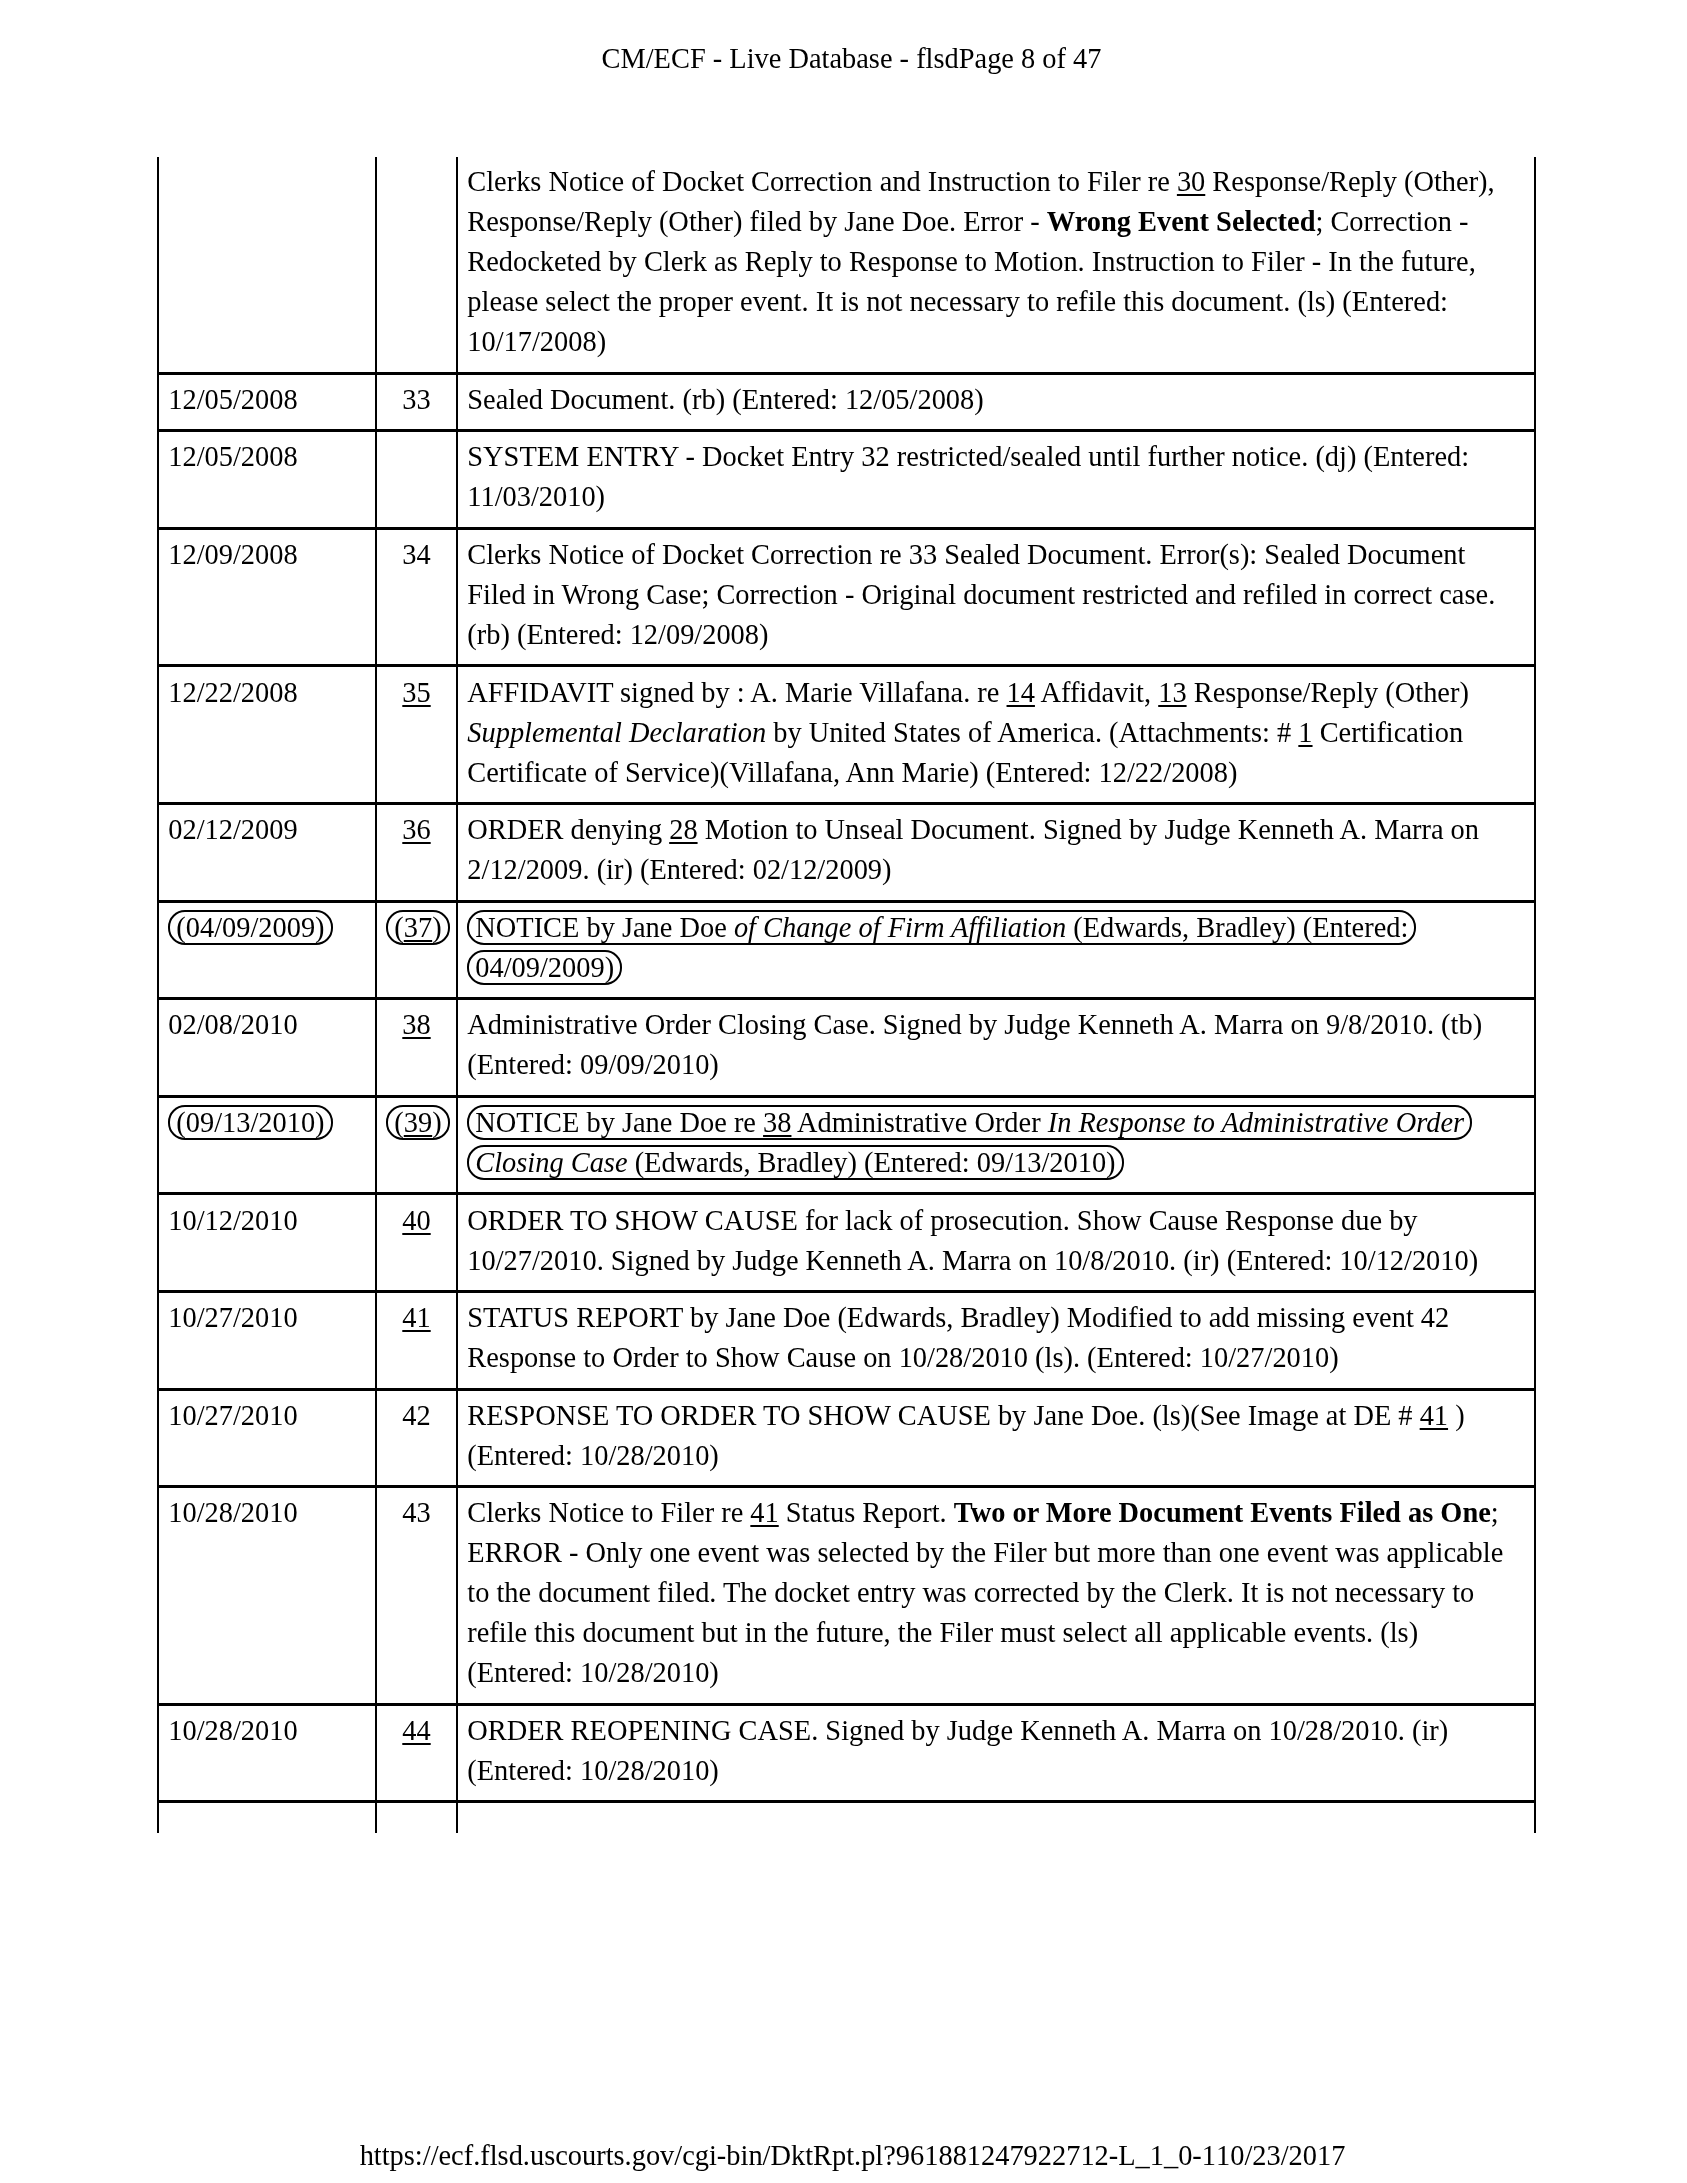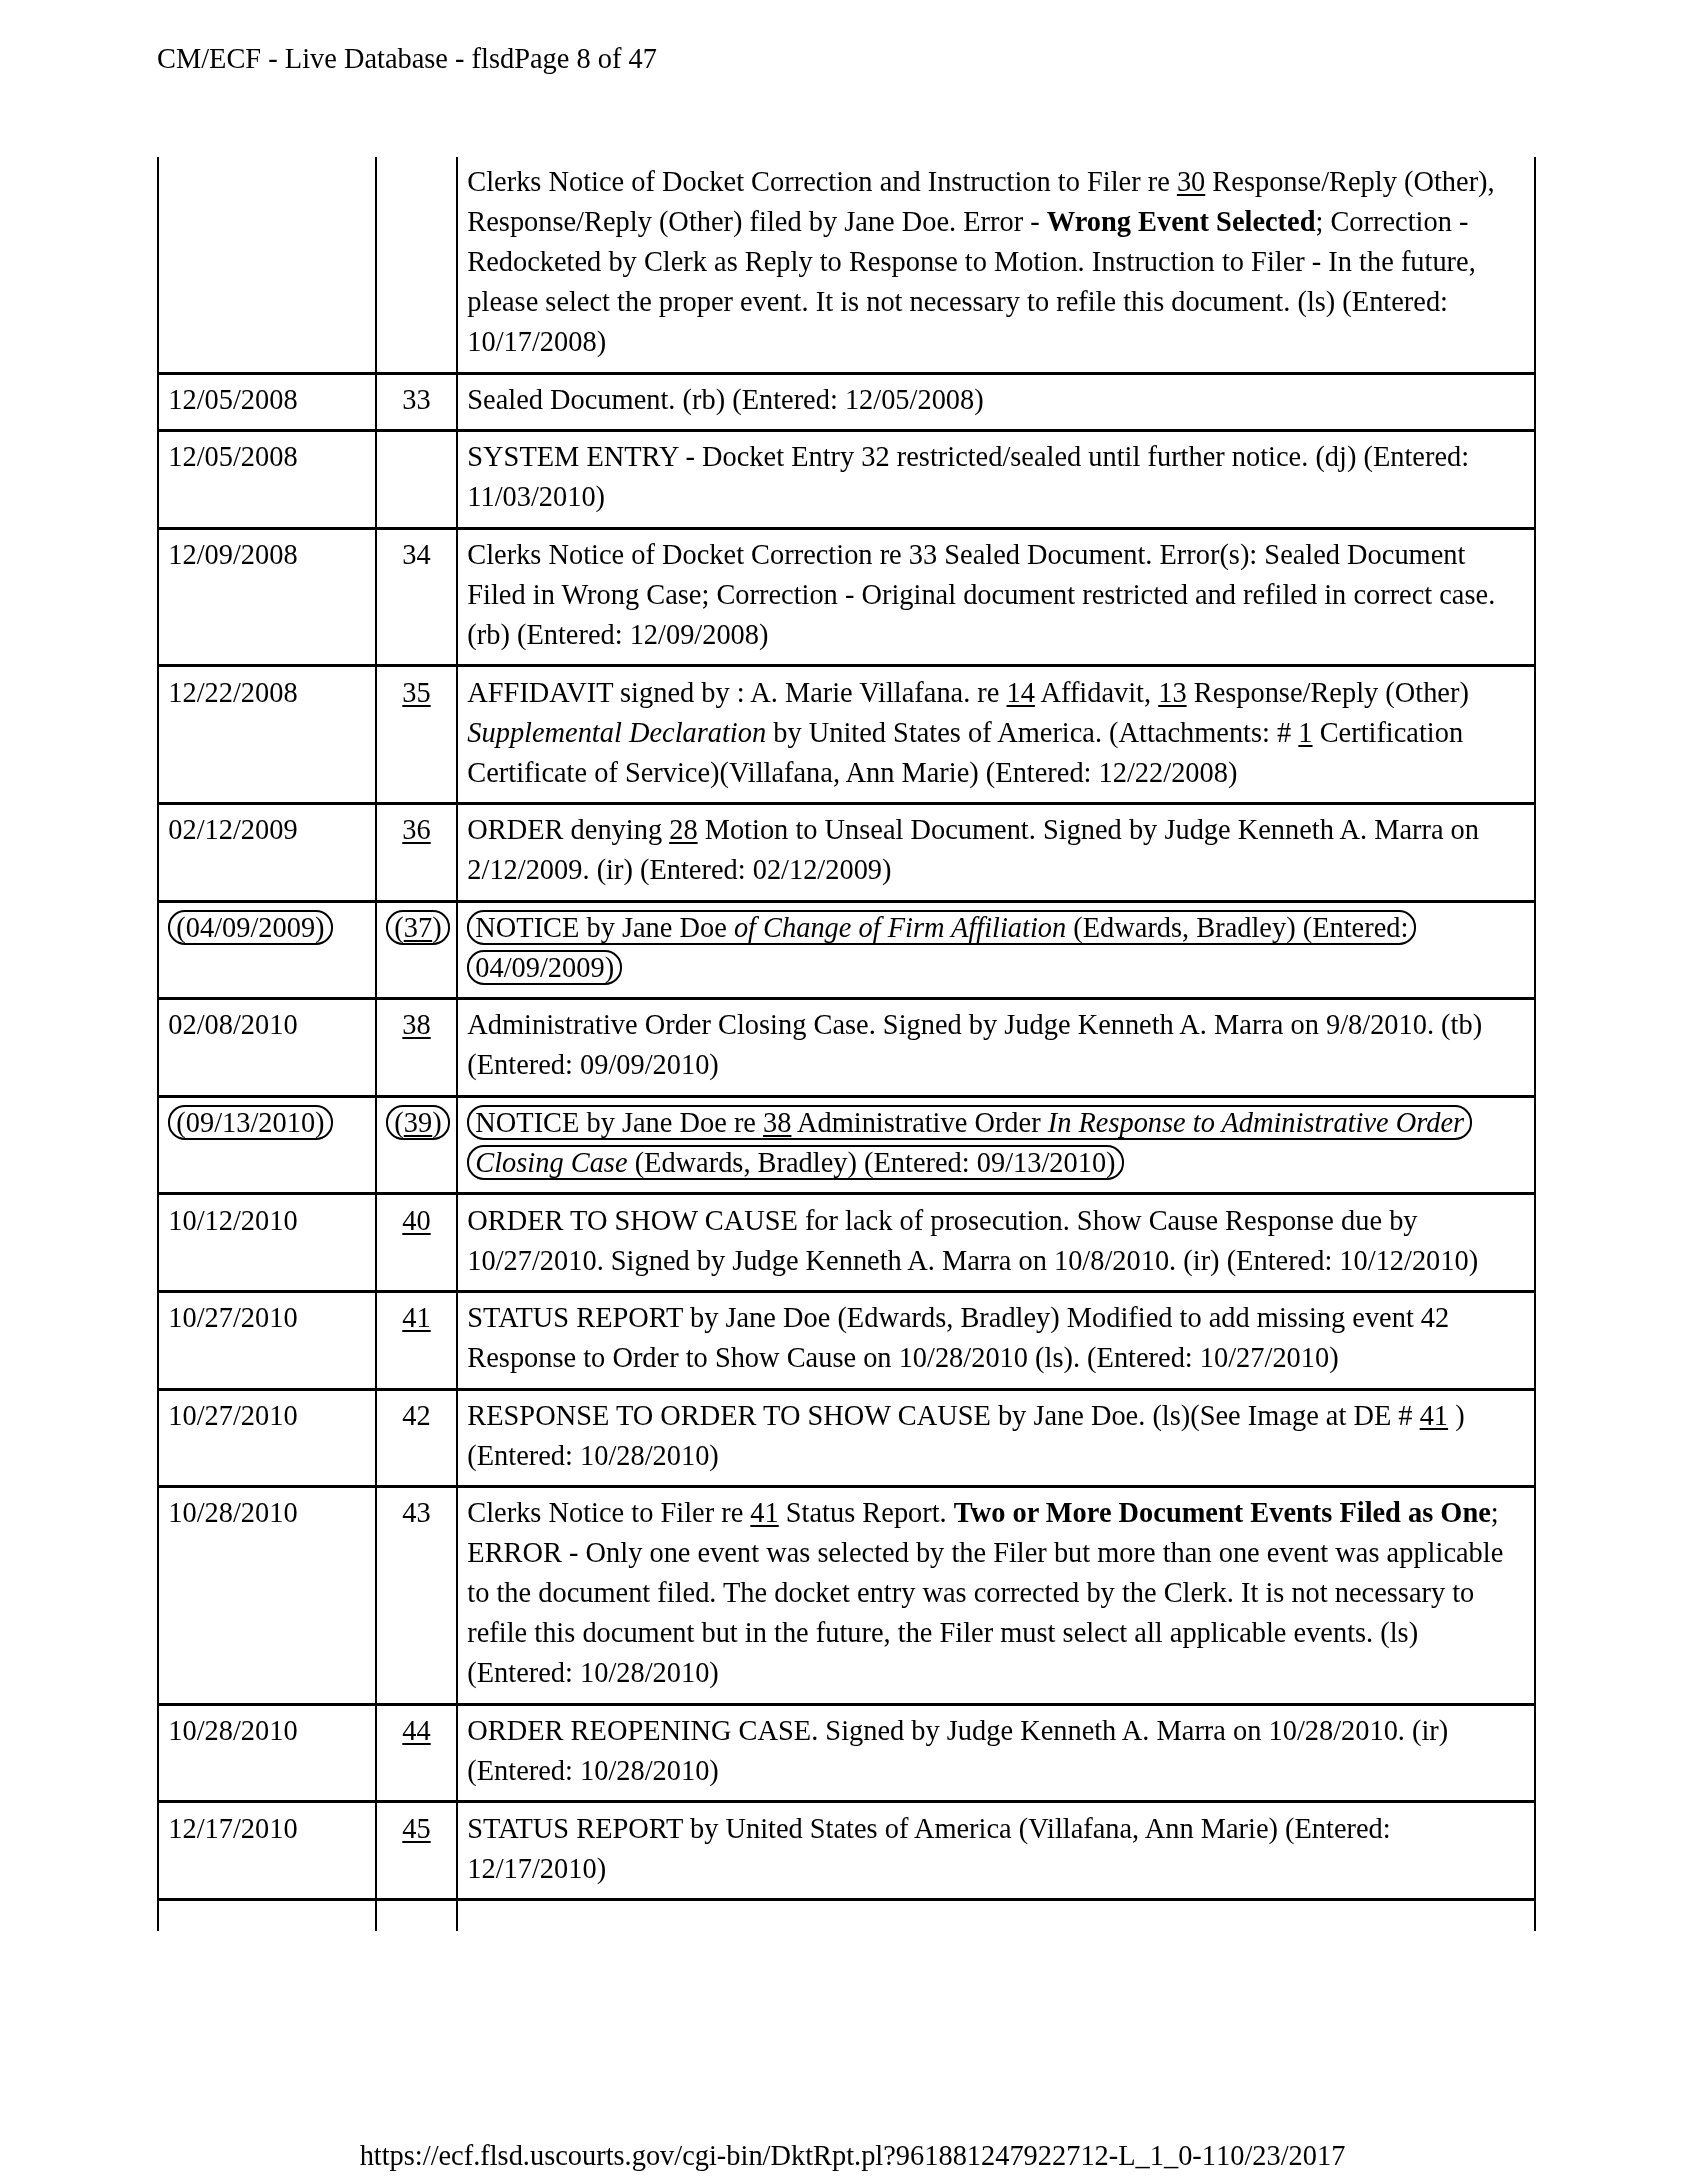--- a/index.html
+++ b/index.html
@@ -7,21 +7,21 @@
     width: 1687px; height: 2183px;
     position: relative;
     background: #ffffff;
     color: #000000;
     font-family: "Liberation Serif", "DejaVu Serif", serif;
     font-size: 28.4px;
     overflow: hidden;
   }
   .header {
     position: absolute; top: 42px; left: 157px; width: 1389px;
-    display: flex; justify-content: flex-start;
+    display: flex; justify-content: center;
     line-height: 34px;
   }
   .table-wrap { position: absolute; top: 157px; left: 157px; }
   table.docket {
     border-collapse: collapse;
     table-layout: fixed;
     width: 1377px;
   }
   table.docket tr { border-top: 3.3px solid #000; }
   tbody[data-name="docket-table-body"] tr:first-child { border-top: none; }
@@ -133,25 +133,20 @@
         <tr data-name="docket-row">
           <td class="c-date" data-name="entry-date-cell">10/28/2010</td>
           <td class="c-num" data-name="entry-number-cell"><span data-name="text-segment">43</span></td>
           <td class="c-desc" data-name="entry-description-cell"><span data-name="text-segment">Clerks Notice to Filer re </span><span class="u" data-name="document-link">41</span><span data-name="text-segment"> Status Report. </span><span class="b" data-name="text-segment">Two or More Document Events Filed as One</span><span data-name="text-segment">; ERROR - Only one event was selected by the Filer but more than one event was applicable to the document filed. The docket entry was corrected by the Clerk. It is not necessary to refile this document but in the future, the Filer must select all applicable events. (ls) (Entered: 10/28/2010)</span></td>
         </tr>
         <tr data-name="docket-row">
           <td class="c-date" data-name="entry-date-cell">10/28/2010</td>
           <td class="c-num" data-name="entry-number-cell"><span class="u" data-name="document-link">44</span></td>
           <td class="c-desc" data-name="entry-description-cell"><span data-name="text-segment">ORDER REOPENING CASE. Signed by Judge Kenneth A. Marra on 10/28/2010. (ir) (Entered: 10/28/2010)</span></td>
         </tr>
-        <tr data-name="docket-row">
-          <td class="c-date" data-name="entry-date-cell">12/17/2010</td>
-          <td class="c-num" data-name="entry-number-cell"><span class="u" data-name="document-link">45</span></td>
-          <td class="c-desc" data-name="entry-description-cell"><span data-name="text-segment">STATUS REPORT by United States of America (Villafana, Ann Marie) (Entered: 12/17/2010)</span></td>
-        </tr>
       </tbody>
     <tbody data-name="docket-table-cutoff">
       <tr class="partial" data-name="docket-row-partial">
         <td class="c-date" data-name="entry-date-cell"></td>
         <td class="c-num" data-name="entry-number-cell"></td>
         <td class="c-desc" data-name="entry-description-cell"></td>
       </tr>
     </tbody>
   </table>
 </div>

